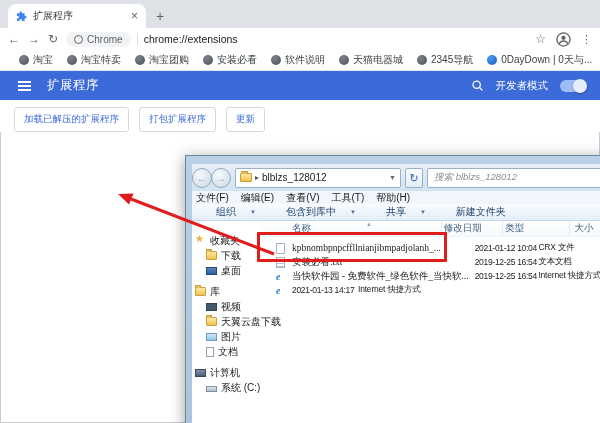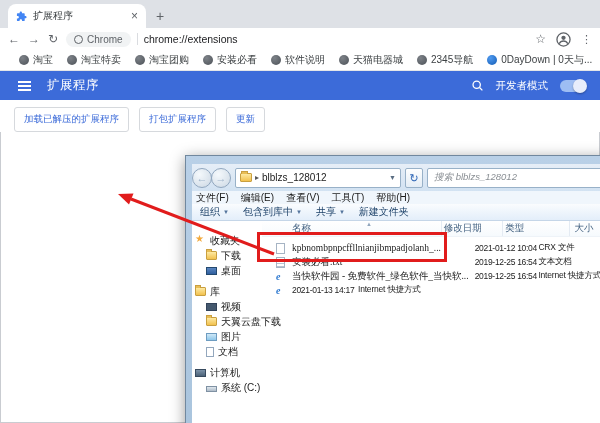--- a/index.html
+++ b/index.html
@@ -74,21 +74,21 @@
              border-radius:2px; text-align:center; line-height:18px; font-size:11px; color:#2c64b5; flex:none; }
   .searchbox { width:176px; height:20px; background:#fff; border:1px solid #98b1c8; border-radius:2px;
                display:flex; align-items:center; padding:0 6px; flex:none; }
   .search-text { font-size:9.5px; font-style:italic; color:#8a8f94; white-space:nowrap; overflow:hidden; }
 
   .x-menurow { height:13px; display:flex; align-items:center; gap:12px; padding-left:4px;
                background:#f0f6fc; font-size:10px; color:#1c1c1c; }
   .x-cmdrow { height:17px; display:flex; align-items:center; gap:14px; padding-left:8px;
               background:linear-gradient(180deg,#fafcfe,#e3eefa); border-bottom:1px solid #c5d6e8;
               font-size:10px; color:#20446b; }
-  .cmd { display:flex; align-items:center; gap:3px; white-space:nowrap; }
+  .cmd { display:flex; align-items:center; gap:14px; white-space:nowrap;margin-left:16px; }
   .cmd .caret { font-size:6px; color:#54749c; }
 
   .x-body { position:relative; background:#fff; height:215px; }
   .x-sidebar { position:absolute; left:0; top:12px; width:76px; font-size:10px; color:#1b1b1b; z-index:1; }
   .sb-row { display:flex; align-items:center; height:15px; padding-left:3px; white-space:nowrap; gap:4px; }
   .sb-child { padding-left:14px; }
   .sb-gap { height:6px; }
   .ico { display:inline-block; width:11px; height:9px; flex:none; position:relative; }
   .ico-star::before { content:"★"; position:absolute; top:-3px; font-size:10px; color:#f2a93c; }
   .ico-folder { background:linear-gradient(#fde9a2,#f2c14e); border:1px solid #c99f3f; border-radius:1px; }

